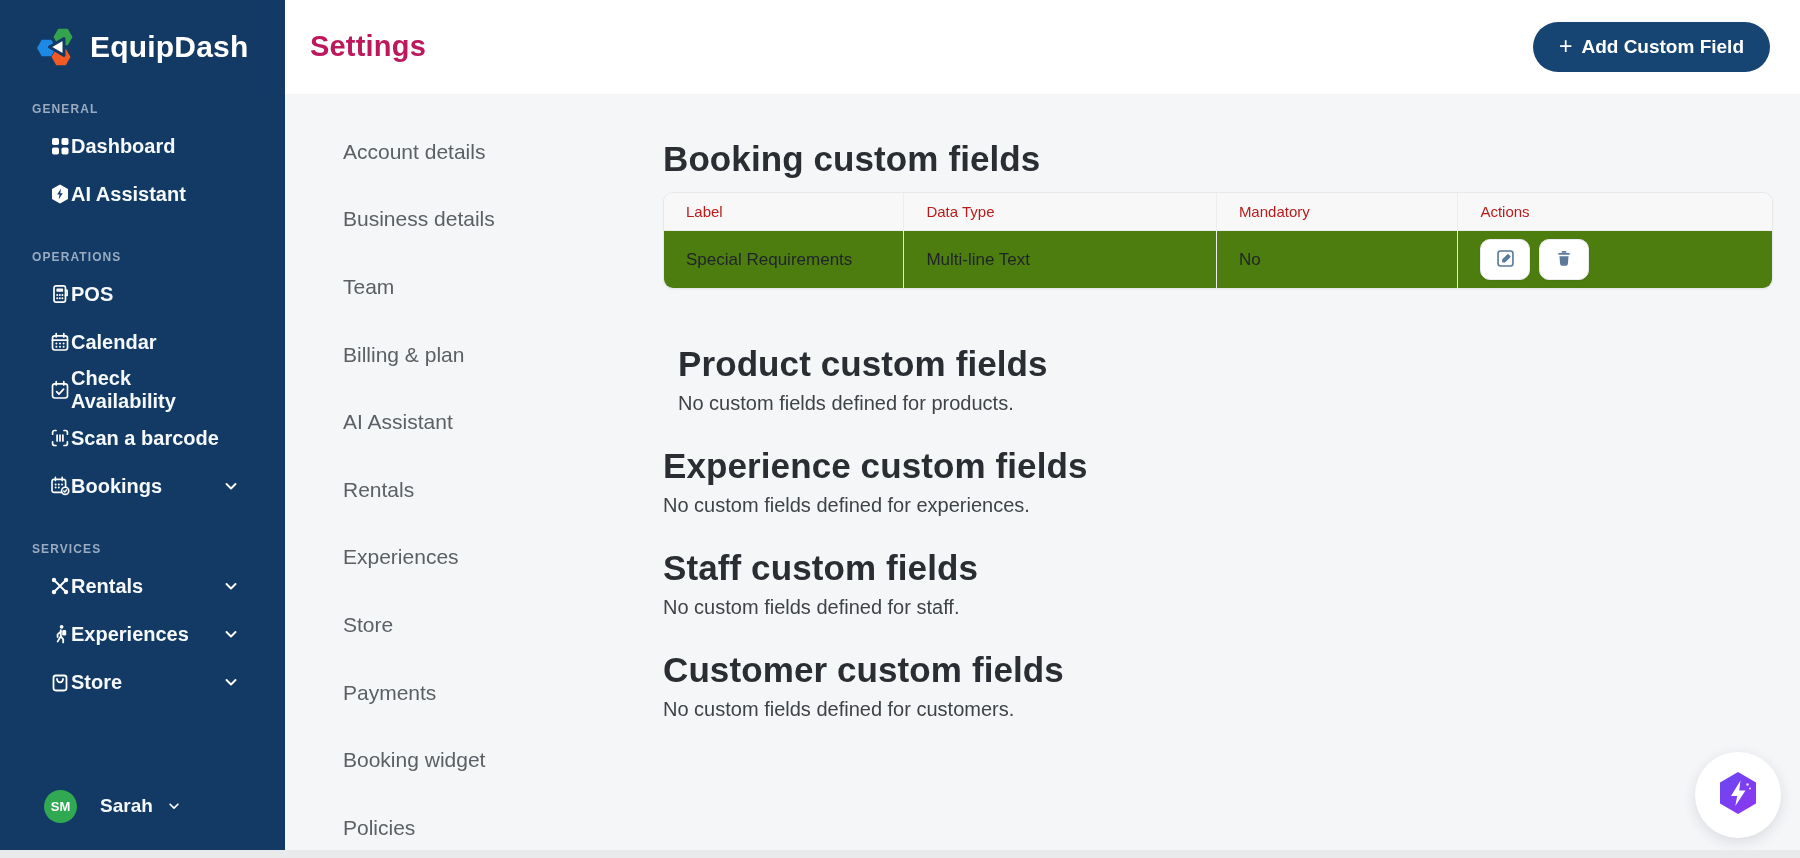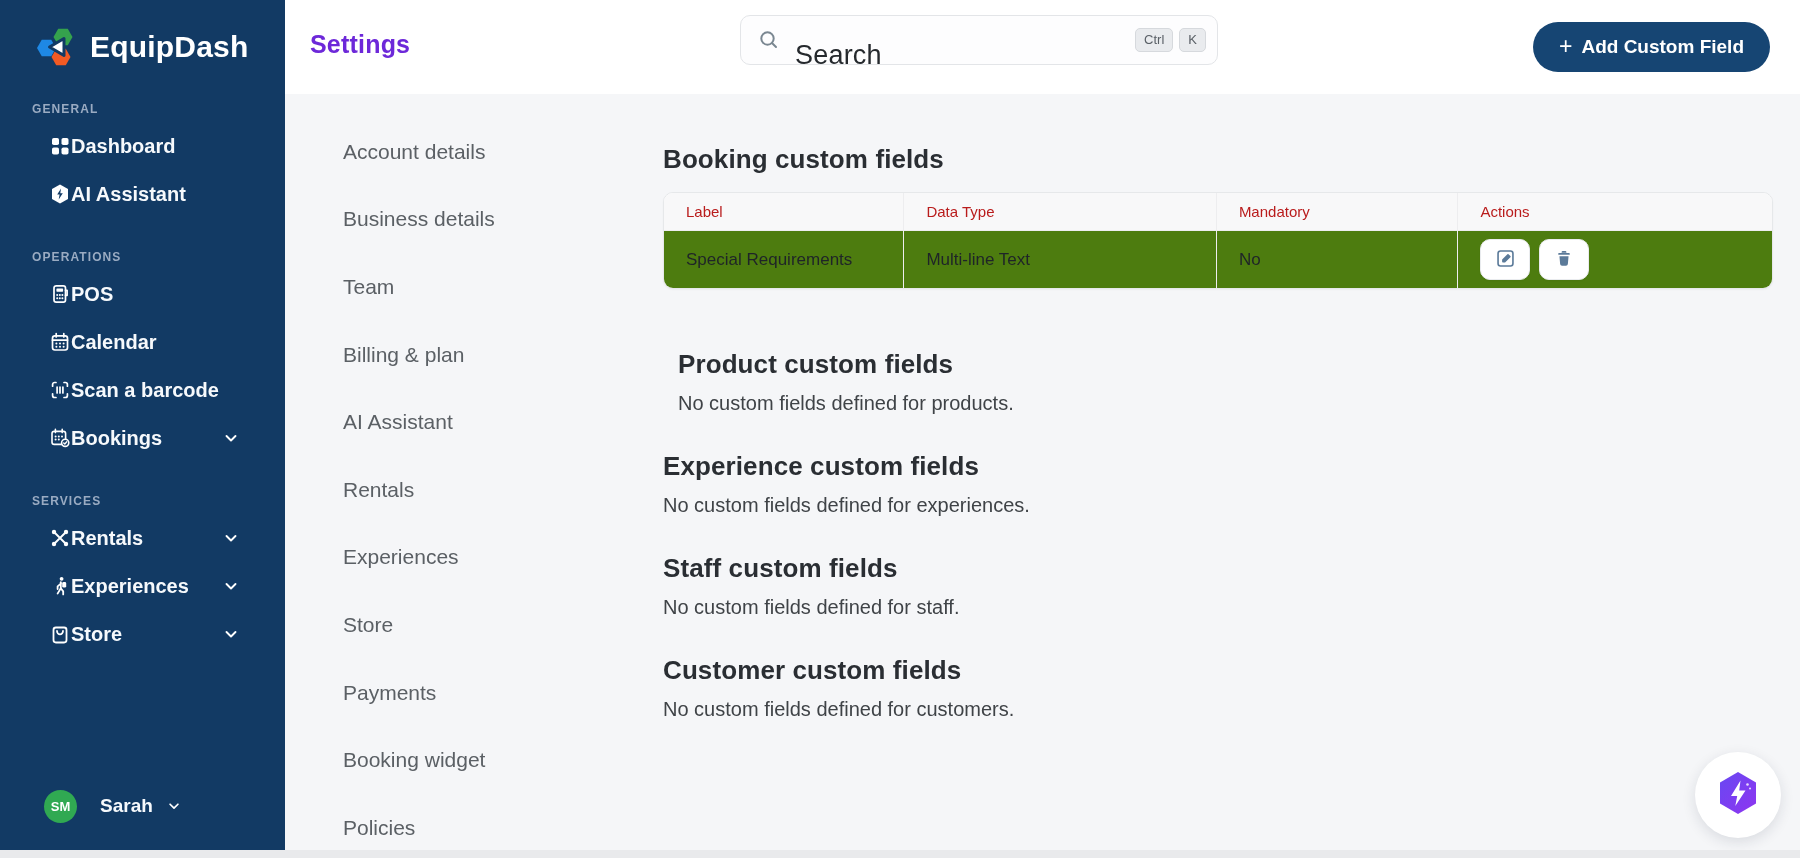--- a/index.html
+++ b/index.html
@@ -17,38 +17,38 @@
   .nav-text{margin-left:0;font-size:20px;font-weight:600;color:#f6f9fc;}
   .nav-chevron{margin-left:auto;display:flex;align-items:center;}
   .user-row{position:absolute;left:0;right:0;bottom:16px;display:flex;align-items:center;padding:0 30px 0 44px;height:56px;text-align:right;}
   .avatar{width:33px;height:33px;border-radius:50%;background:#30a952;display:flex;align-items:center;justify-content:center;
           font-size:13px;font-weight:700;color:#fff;flex:0 0 auto;}
   .user-name{margin-left:23px;font-size:19px;font-weight:600;color:#f6f9fc;}
   .user-chevron{margin-left:14px;display:flex;align-items:center;}
 
   
   .header{position:absolute;left:285px;top:0;width:1515px;height:94px;background:#ffffff;}
-  .page-title{position:absolute;left:25px;top:30px;font-size:25px;font-weight:700;color:#6d28d9;letter-spacing:.2px;}
+  .page-title{position:absolute;left:25px;top:30px;font-size:29px;font-weight:700;color:#be185d;letter-spacing:.2px;}
   .search-box{position:absolute;left:455px;top:15px;width:476px;height:48px;background:#fdfdfe;border:1px solid #e3e5e8;
               border-radius:10px;overflow:hidden;cursor:text;}
   .search-icon{position:absolute;left:16px;top:12px;}
   .search-ph{position:absolute;left:54px;top:24px;font-size:27px;color:#25292d;letter-spacing:.2px;white-space:nowrap;}
   .kbd-group{position:absolute;right:11px;top:12px;display:flex;gap:6px;}
   .kbd{background:#e9ebee;border:1px solid #d6d9dd;border-radius:5px;padding:2px 8px;font-size:13px;color:#5a6067;line-height:18px;}
   .add-btn{position:absolute;right:30px;top:22px;height:50px;padding:0 26px;border:none;border-radius:26px;background:#164573;
            color:#ffffff;font-size:19px;font-weight:600;font-family:inherit;display:flex;align-items:center;gap:9px;cursor:pointer;}
   .add-plus{font-size:23px;font-weight:400;line-height:1;transform:translateY(-1px);}
 
   
   .content{position:absolute;left:285px;top:94px;right:0;bottom:0;background:#f5f6f8;}
   .subnav{position:absolute;left:58px;top:0;padding-top:24px;}
   .subnav-item{height:67.6px;display:flex;align-items:center;font-size:21px;color:#5b6065;cursor:pointer;white-space:nowrap;}
 
   .main{position:absolute;left:378px;top:0;width:1108px;padding-top:47px;}
-  .main h2{margin:0;font-size:26px;font-weight:700;color:#2a2e33;line-height:36px;letter-spacing:.1px;}
+  .main h2{margin:0;font-size:35px;font-weight:700;color:#2a2e33;line-height:36px;letter-spacing:.1px;}
   .empty-text{margin:9px 0 0 0;font-size:20px;color:#3f4347;line-height:24px;}
   .section{margin-top:33px;}
   .section.first-after-table{margin-top:57px;margin-left:15px;}
 
   
   .cf-table{margin-top:15px;width:1108px;background:#fff;border:1px solid #e6e8ea;border-radius:10px;
             box-shadow:0 1px 2px rgba(20,30,40,.04);overflow:hidden;}
   .cf-row{display:flex;}
   .cf-head{background:#f8f8f9;height:38px;}
   .cf-body{height:57px;background:#4d7c0f;}
@@ -140,20 +140,30 @@
               <circle cx="14.6" cy="12.4" r="1"></circle>
             <circle cx="7.4" cy="15.8" r="1"></circle>
               <circle cx="11" cy="15.8" r="1"></circle>
               <circle cx="14.6" cy="15.8" r="1"></circle>
           </g>
         </svg>
       </span>
       <span class="nav-text">Calendar</span>
     </div>
 
+    <div class="nav-item">
+      <span class="nav-icon">
+        <svg width="22" height="22" viewBox="0 0 22 22" fill="none" stroke="#fff" stroke-width="1.7" stroke-linecap="round" stroke-linejoin="round">
+          <rect x="3.5" y="4.8" width="15" height="14.2" rx="2.4"></rect>
+          <path d="M7.2 2.6 v3.4 M14.8 2.6 v3.4"></path>
+          <path d="M7.6 12.6 l2.4 2.6 l4.6 -5"></path>
+        </svg>
+      </span>
+      <span class="nav-text">Check Availability</span>
+    </div>
 
     <div class="nav-item">
       <span class="nav-icon">
         <svg width="22" height="22" viewBox="0 0 22 22" fill="none" stroke="#fff" stroke-width="1.7" stroke-linecap="round">
           <path d="M7 3.5 H5.6 a2 2 0 0 0 -2 2 V7.2"></path>
           <path d="M15 3.5 h1.4 a2 2 0 0 1 2 2 V7.2"></path>
           <path d="M7 18.5 H5.6 a2 2 0 0 1 -2 -2 V14.8"></path>
           <path d="M15 18.5 h1.4 a2 2 0 0 0 2 -2 V14.8"></path>
           <path d="M8.1 8 v6 M11 8 v6 M13.9 8 v6"></path>
         </svg>
@@ -247,33 +257,20 @@
         <svg width="14" height="14" viewBox="0 0 16 16" fill="none" stroke="#fff" stroke-width="1.9" stroke-linecap="round" stroke-linejoin="round">
             <path d="M3.5 6 L8 10.5 L12.5 6"></path>
           </svg>
       </span>
     </div>
   </div>
 
   <div class="header">
     <div class="page-title">Settings</div>
 
-    <div class="search-box">
-      <span class="search-icon">
-        <svg width="24" height="24" viewBox="0 0 24 24" fill="none" stroke="#7a8791" stroke-width="2" stroke-linecap="round">
-          <circle cx="10.5" cy="10.5" r="6.2"></circle>
-            <path d="M15.2 15.2 L19 19"></path>
-        </svg>
-      </span>
-      <span class="search-ph">Search</span>
-      <span class="kbd-group">
-        <span class="kbd">Ctrl</span>
-        <span class="kbd">K</span>
-      </span>
-    </div>
 
     <button class="add-btn">
       <span class="add-plus">+</span>
       <span>Add Custom Field</span>
     </button>
   </div>
 
   <div class="content">
 
     <div class="subnav">

